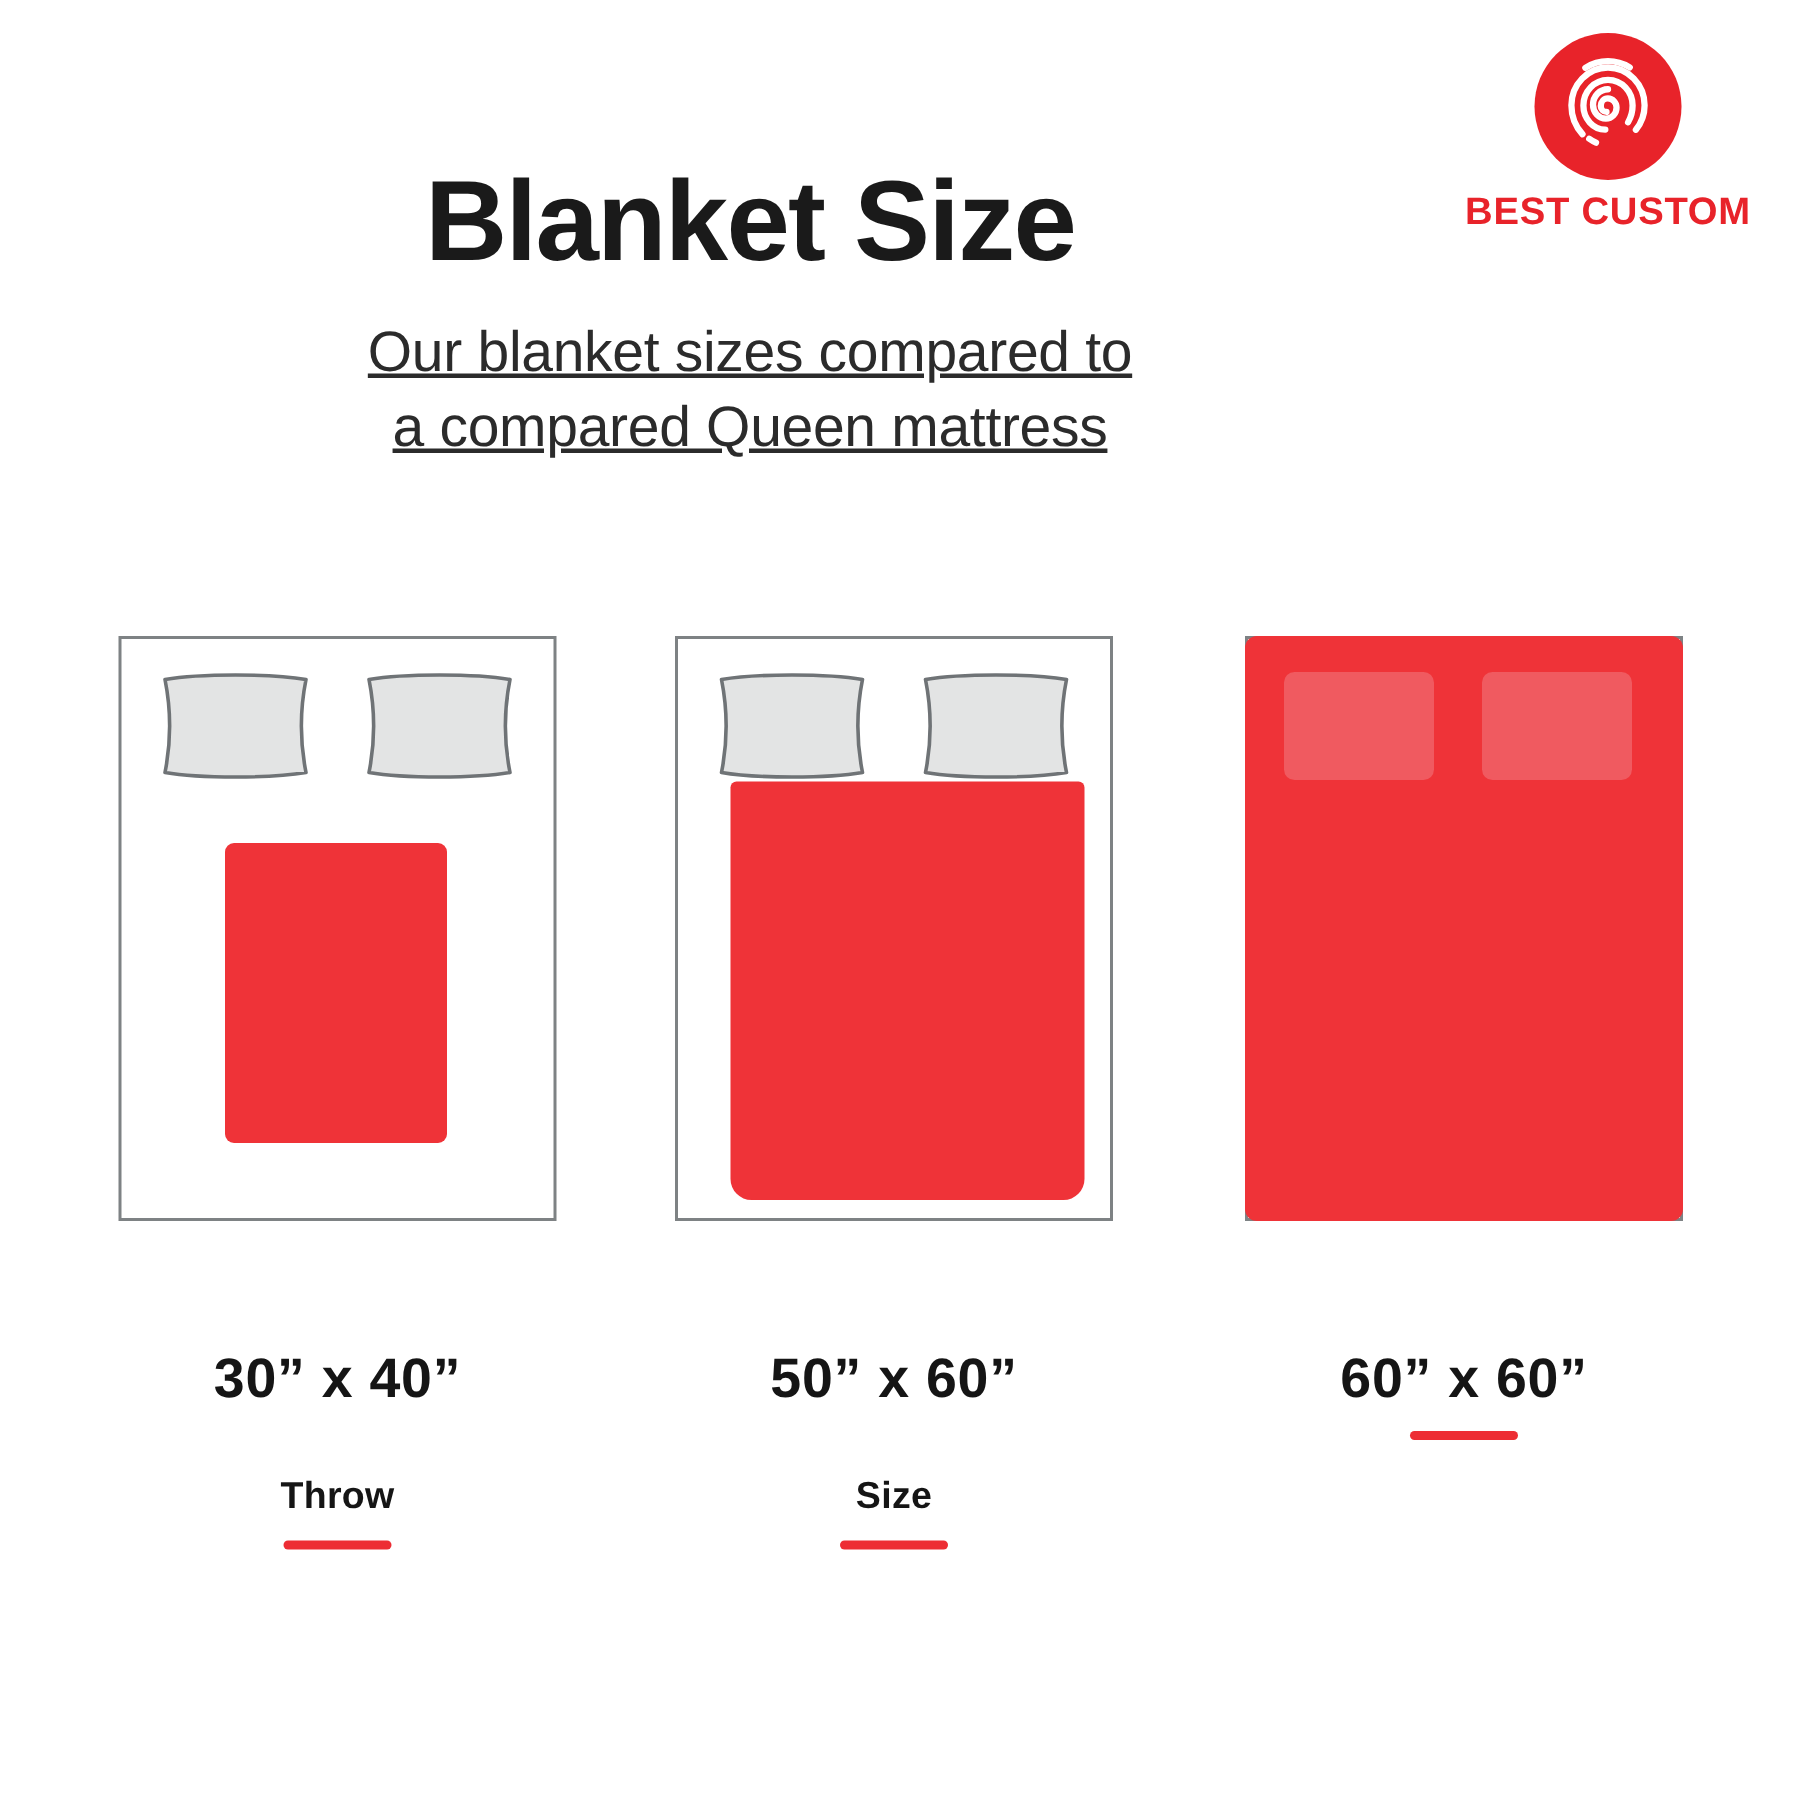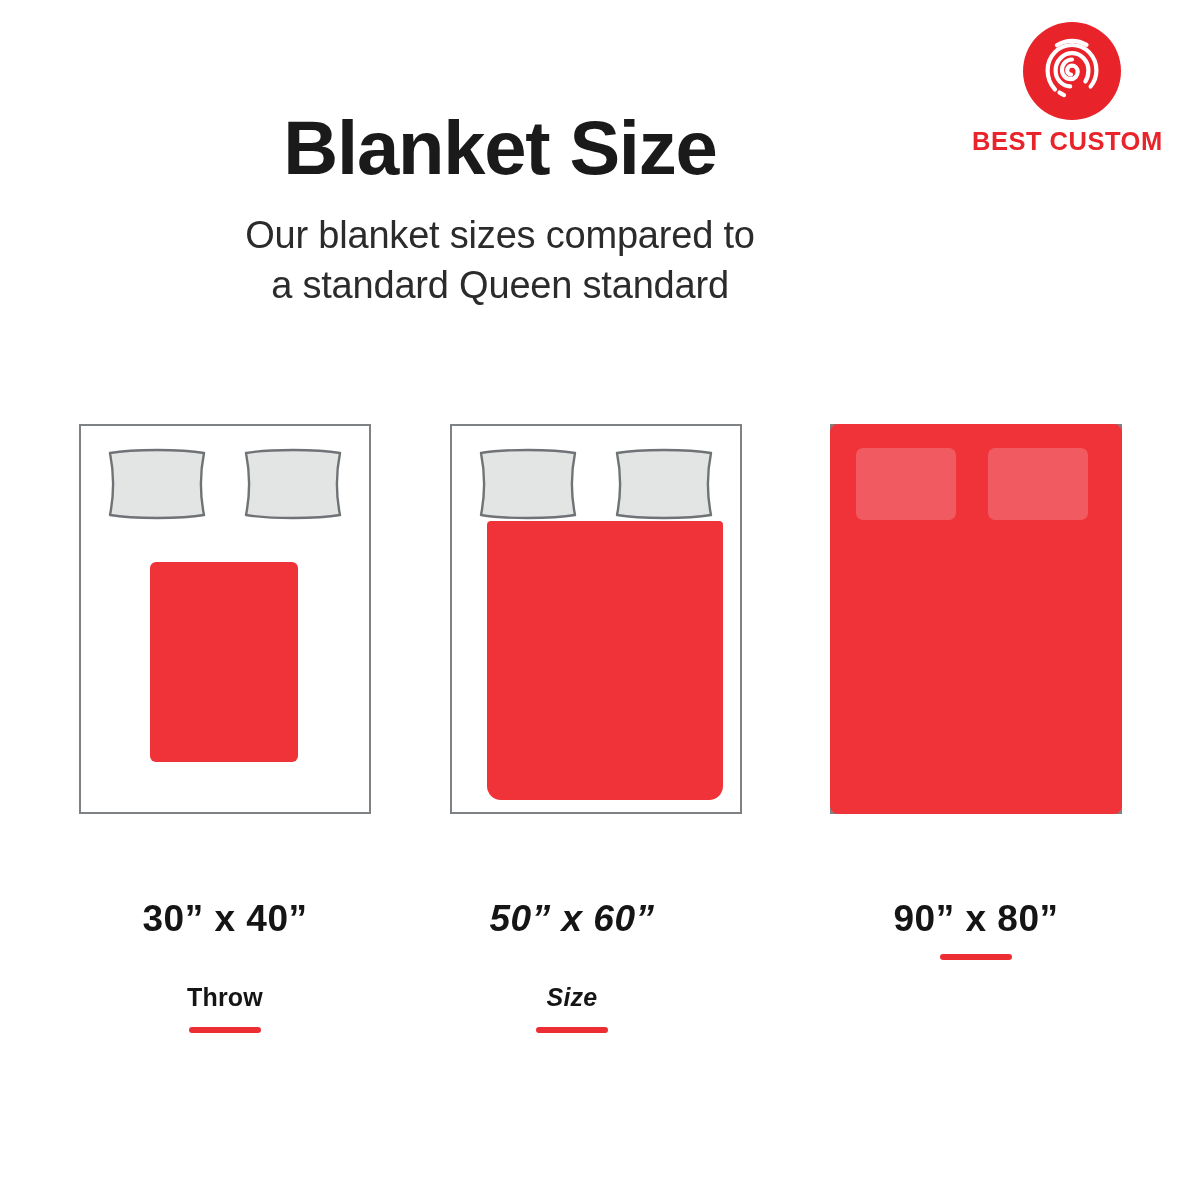--- a/index.html
+++ b/index.html
@@ -14,21 +14,21 @@
     overflow: hidden;
     position: relative;
   }
 
   
   .logo-block {
     position: absolute;
     top: 22px;
     right: 28px;
     width: 200px;
-    text-align: left;
+    text-align: center;
   }
   .logo-mark {
     width: 98px;
     height: 98px;
     margin: 0 auto;
     border-radius: 50%;
     background: #e8232a;
     display: block;
     position: relative;
   }
@@ -64,20 +64,21 @@
     line-height: 1.05;
     margin: 0;
   }
   .subtitle {
     margin: 22px 0 0 0;
     font-size: 38px;
     font-weight: 300;
     color: #2b2b2b;
     line-height: 1.32;
     letter-spacing: -0.2px;
+    text-decoration: underline;
   }
 
   
   .beds-row {
     position: absolute;
     top: 424px;
     left: 0;
     width: 1200px;
     height: 400px;
   }
@@ -156,21 +157,21 @@
     width: 992px;
     height: 140px;
   }
   .caption-col {
     position: absolute;
     top: 0;
     width: 292px;
     text-align: center;
   }
   .caption-col.col-1 { left: 79px; }
-  .caption-col.col-2 { left: 426px; font-style: italic; }
+  .caption-col.col-2 { left: 450px; }
   .caption-col.col-3 { left: 830px; }
 
   .dims {
     font-size: 37px;
     font-weight: 800;
     color: #151515;
     letter-spacing: 0.5px;
     line-height: 1;
     margin: 0;
     white-space: nowrap;
@@ -206,21 +207,21 @@
       </g>
     </svg>
   </div>
   <div class="logo-wordmark">BEST CUSTOM</div>
 </div>
 
 <div class="headline">
   <h1 class="title">Blanket Size</h1>
   <p class="subtitle">
     <span>Our blanket sizes compared to</span><br>
-    <span>a standard Queen standard</span>
+    <span>a compared Queen mattress</span>
   </p>
 </div>
 
 <div class="beds-row">
 
   <div class="bed-col col-1">
     <div class="mattress"></div>
     <div class="pillow left">
       <svg width="108" height="72" viewBox="0 0 108 72" aria-hidden="true">
         <path d="M7 5 C30 1, 78 1, 101 5 C97 25, 97 47, 101 67 C78 71, 30 71, 7 67 C11 47, 11 25, 7 5 Z" fill="#e3e4e4" stroke="#6f7376" stroke-width="2.4" stroke-linejoin="round"></path>
@@ -267,17 +268,17 @@
     <div class="rule"></div>
   </div>
 
   <div class="caption-col col-2">
     <p class="dims">50” x 60”</p>
     <p class="name">Size</p>
     <div class="rule"></div>
   </div>
 
   <div class="caption-col col-3">
-    <p class="dims">90” x 80”</p>
+    <p class="dims">60” x 60”</p>
     <div class="rule"></div>
   </div>
 
 </div>
 
 </body></html>

